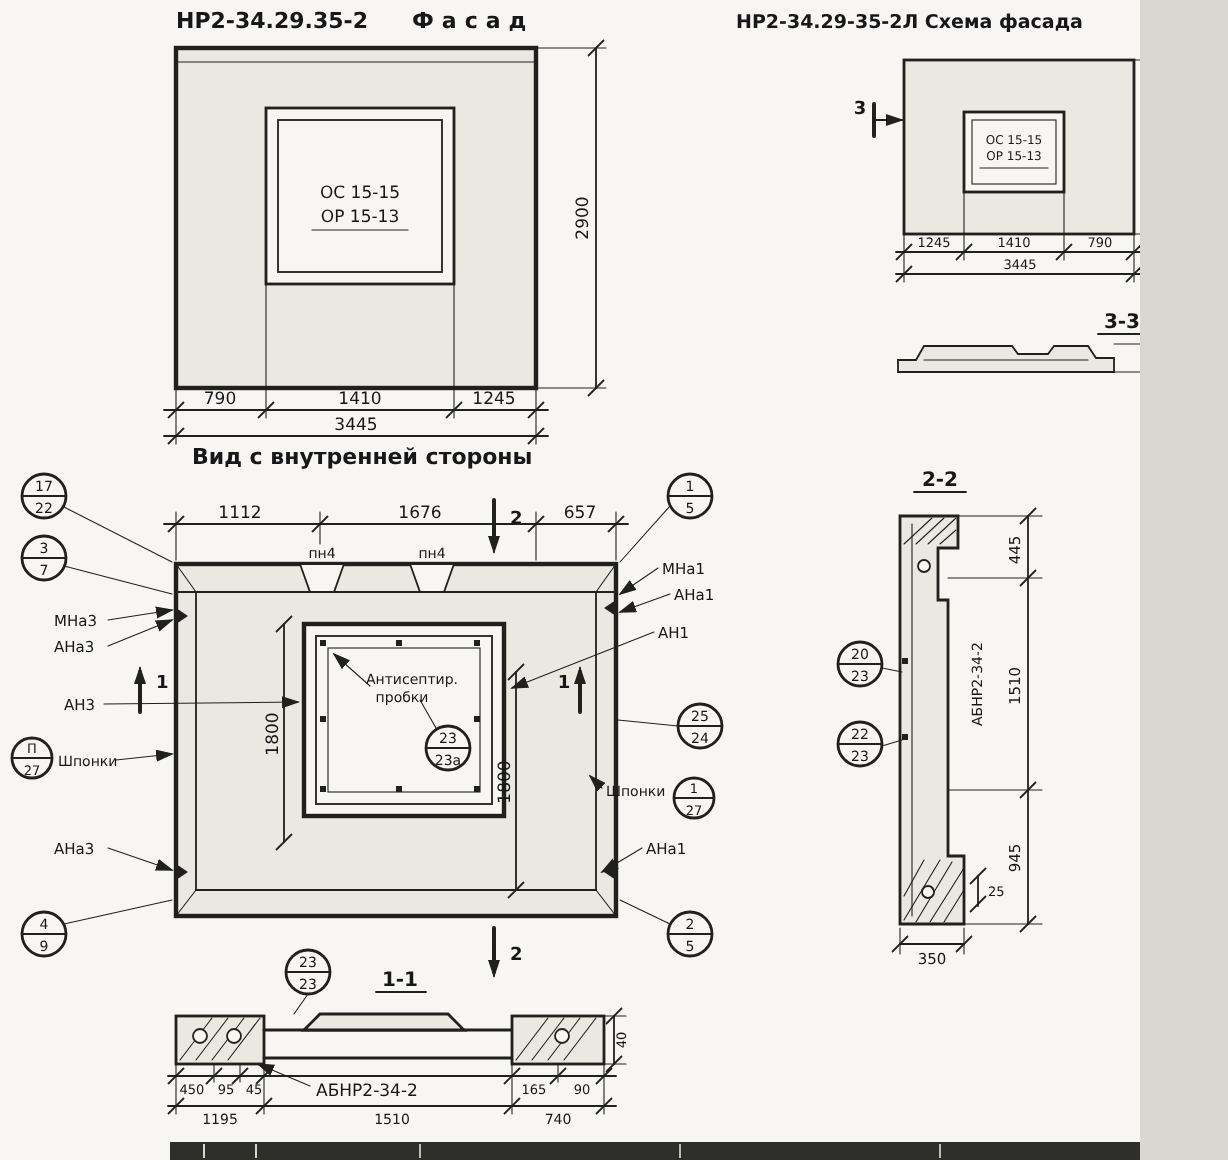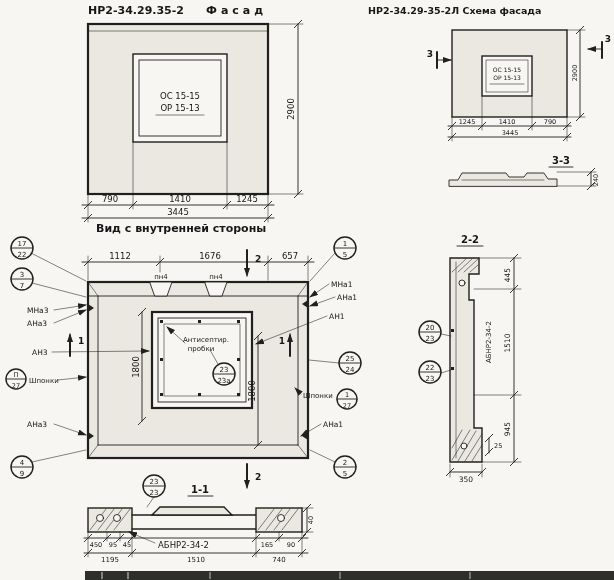--- a/index.html
+++ b/index.html
@@ -1,16 +1,16 @@
 <!DOCTYPE html>
 <html><head>
 <meta charset="utf-8">
 <style>
   html,body{margin:0;padding:0;background:#d8d7d1;}
-  .sheet{position:relative;width:614px;height:580px;background:#f7f6f2;overflow:hidden;
+  .sheet{position:relative;width:570px;height:580px;background:#f7f6f2;overflow:hidden;
          font-family:"DejaVu Sans",sans-serif;}
   .sheet svg{position:absolute;left:0;top:0;}
   .thick{stroke:#20201e;fill:none;stroke-width:2.2;stroke-linecap:round;}
   .med{stroke:#20201e;fill:none;stroke-width:1.4;stroke-linecap:round;}
   .thin{stroke:#20201e;fill:none;stroke-width:.9;stroke-linecap:round;}
   .hair{stroke:#20201e;fill:none;stroke-width:.55;stroke-linecap:round;}
   .cut{stroke:#20201e;fill:none;stroke-width:2;stroke-linecap:round;}
   .fillpanel{fill:#eae8e0;}
   .fillpaper{fill:#f7f6f2;}
   .ink{fill:#20201e;stroke:none;}

